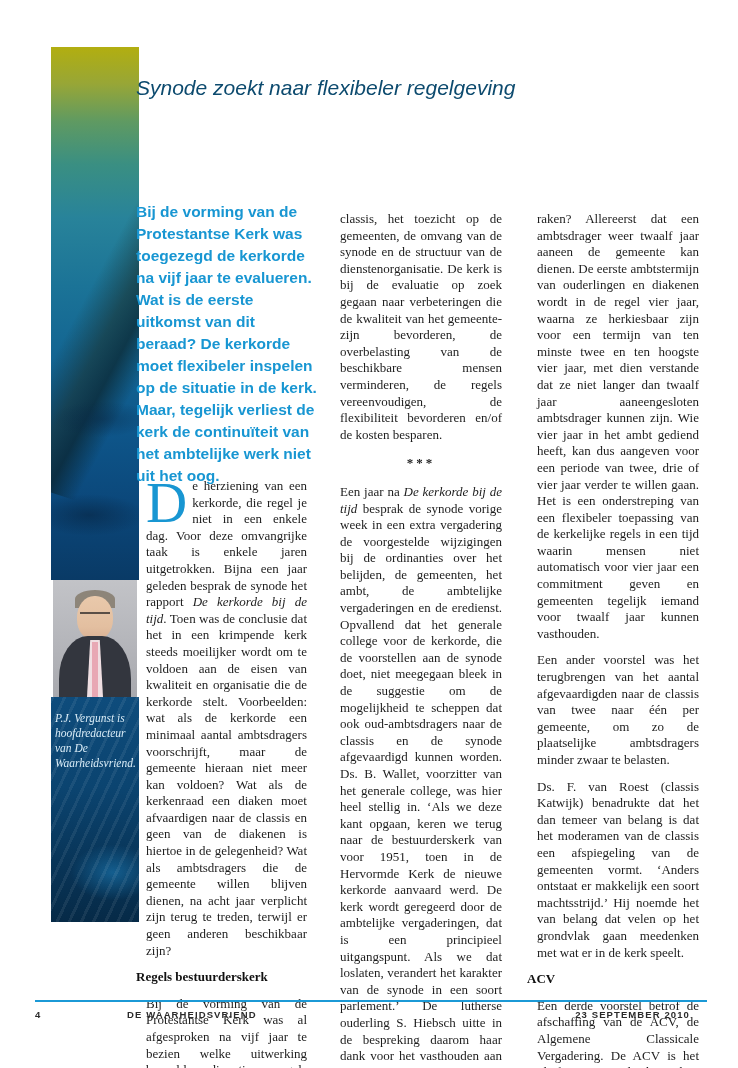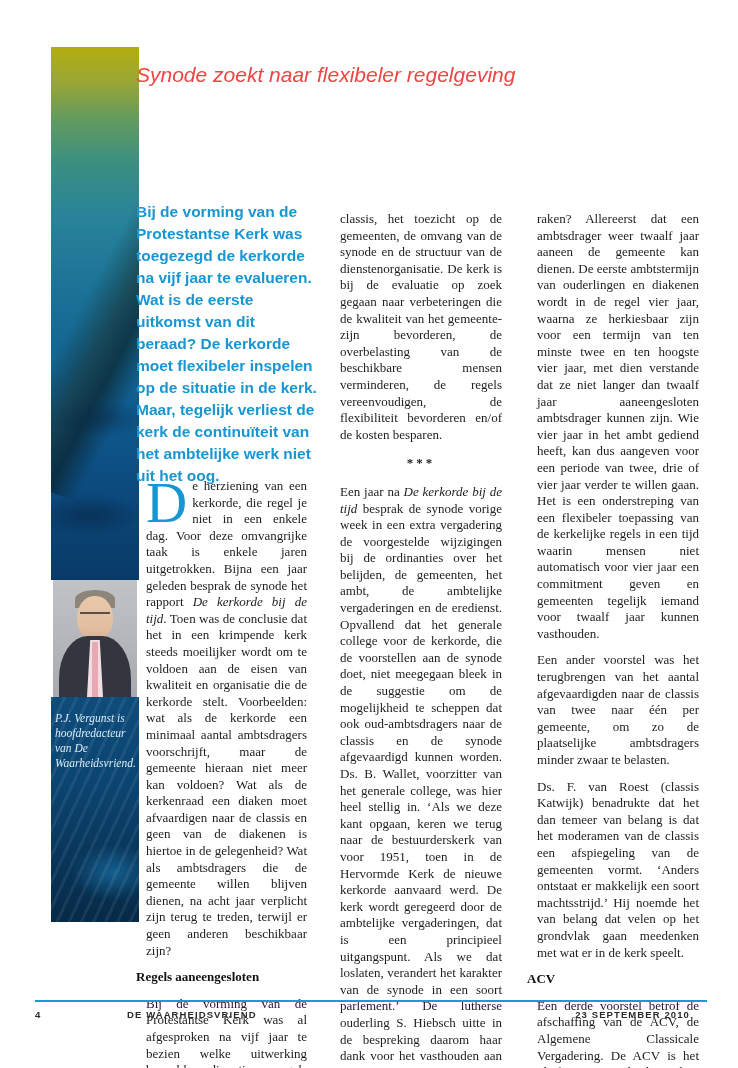--- a/index.html
+++ b/index.html
@@ -38,23 +38,23 @@
      background:#33363e;border-radius:40% 40% 0 0/70% 70% 0 0;}
   .shirt{position:absolute;left:34px;top:60px;width:16px;height:57px;
      background:#f0dfe2;clip-path:polygon(20% 0,80% 0,100% 100%,0 100%);}
   .tie{position:absolute;left:39px;top:62px;width:6px;height:55px;background:#e8a8b4;}
 
   .caption{position:absolute;left:4px;top:664px;width:80px;
      font-family:"Liberation Serif", serif;font-style:italic;
      font-size:11.5px;line-height:15px;color:#d9ecf7;}
 
   
-  .kicker{position:absolute;left:136px;top:63px;
+  .kicker{position:absolute;left:136px;top:76px;
      font-family:"Liberation Sans", sans-serif;font-style:italic;
-     font-size:21px;color:#ef4444;}
+     font-size:21px;color:#0c4a6e;}
   .title{position:absolute;left:134px;top:116px;
      font-family:"Liberation Sans", sans-serif;font-weight:bold;
      font-size:37px;letter-spacing:-0.5px;color:#111111;}
 
   
   .intro{position:absolute;left:136px;top:201px;width:182px;
      font-family:"Liberation Sans", sans-serif;font-weight:bold;
      font-size:15.5px;line-height:22px;color:#1896d2;}
 
   
@@ -96,21 +96,21 @@
     <div class="strip-bottom"></div>
     <div class="caption">P.J. Vergunst is hoofdredacteur van De Waarheidsvriend.</div>
   </div>
 
   <div class="kicker">Synode zoekt naar flexibeler regelgeving</div>
 
   <div class="intro">Bij de vorming van de Protestantse Kerk was toegezegd de kerkorde na vijf jaar te evalueren. Wat is de eerste uitkomst van dit beraad? De kerkorde moet flexibeler inspelen op de situatie in de kerk. Maar, tegelijk verliest de kerk de continuïteit van het ambtelijke werk niet uit het oog.</div>
 
   <div class="col" id="col1">
       <p><span class="dropcap">D</span><span>e herziening van een kerkorde, die regel je niet in een enkele dag. Voor deze omvangrijke taak is enkele jaren uitgetrokken. Bijna een jaar geleden besprak de synode het rapport </span><span class="it">De kerkorde bij de tijd</span><span>. Toen was de conclusie dat het in een krimpende kerk steeds moeilijker wordt om te voldoen aan de eisen van kwaliteit en organisatie die de kerkorde stelt. Voorbeelden: wat als de kerkorde een minimaal aantal ambtsdragers voorschrijft, maar de gemeente hieraan niet meer kan voldoen? Wat als de kerkenraad een diaken moet afvaardigen naar de classis en geen van de diakenen is hiertoe in de gelegenheid? Wat als ambtsdragers die de gemeente willen blijven dienen, na acht jaar verplicht zijn terug te treden, terwijl er geen anderen beschikbaar zijn?</span></p>
-      <h3>Regels aaneengesloten</h3>
+      <h3>Regels bestuurderskerk</h3>
       <p><span>Bij de vorming van de Protestantse Kerk was al afgesproken na vijf jaar te bezien welke uitwerking bepaalde ordinanties – regels ten aanzien van het leven in de kerk – in de praktijk hebben. Dat zou onder meer gaan over de structuur van de</span></p>
     </div>
   <div class="col" id="col2">
       <p><span>classis, het toezicht op de gemeenten, de omvang van de synode en de structuur van de dienstenorganisatie. De kerk is bij de evaluatie op zoek gegaan naar verbeteringen die de kwaliteit van het gemeente-zijn bevorderen, de overbelasting van de beschikbare mensen verminderen, de regels vereenvoudigen, de flexibiliteit bevorderen en/of de kosten besparen.</span></p>
       <div class="sep">***</div>
       <p><span>Een jaar na </span><span class="it">De kerkorde bij de tijd</span><span> besprak de synode vorige week in een extra vergadering de voorgestelde wijzigingen bij de ordinanties over het belijden, de gemeenten, het ambt, de ambtelijke vergaderingen en de eredienst. Opvallend dat het generale college voor de kerkorde, die de voorstellen aan de synode doet, niet meegegaan bleek in de suggestie om de mogelijkheid te scheppen dat ook oud-ambtsdragers naar de classis en de synode afgevaardigd kunnen worden. Ds. B. Wallet, voorzitter van het generale college, was hier heel stellig in. ‘Als we deze kant opgaan, keren we terug naar de bestuurderskerk van voor 1951, toen in de Hervormde Kerk de nieuwe kerkorde aanvaard werd. De kerk wordt geregeerd door de ambtelijke vergaderingen, dat is een principieel uitgangspunt. Als we dat loslaten, verandert het karakter van de synode in een soort parlement.’ De lutherse ouderling S. Hiebsch uitte in de bespreking daarom haar dank voor het vasthouden aan een ambtstheologie die past bij een persbyteriale-synodale kerkstructuur.</span></p>
       <h3>Twaalf jaar in het ambt</h3>
       <p><span>Wat zijn de meest opvallende voorgestelde wijzigingen in de kerkorde die het leven van de gemeente</span></p>
     </div>
   <div class="col" id="col3">

